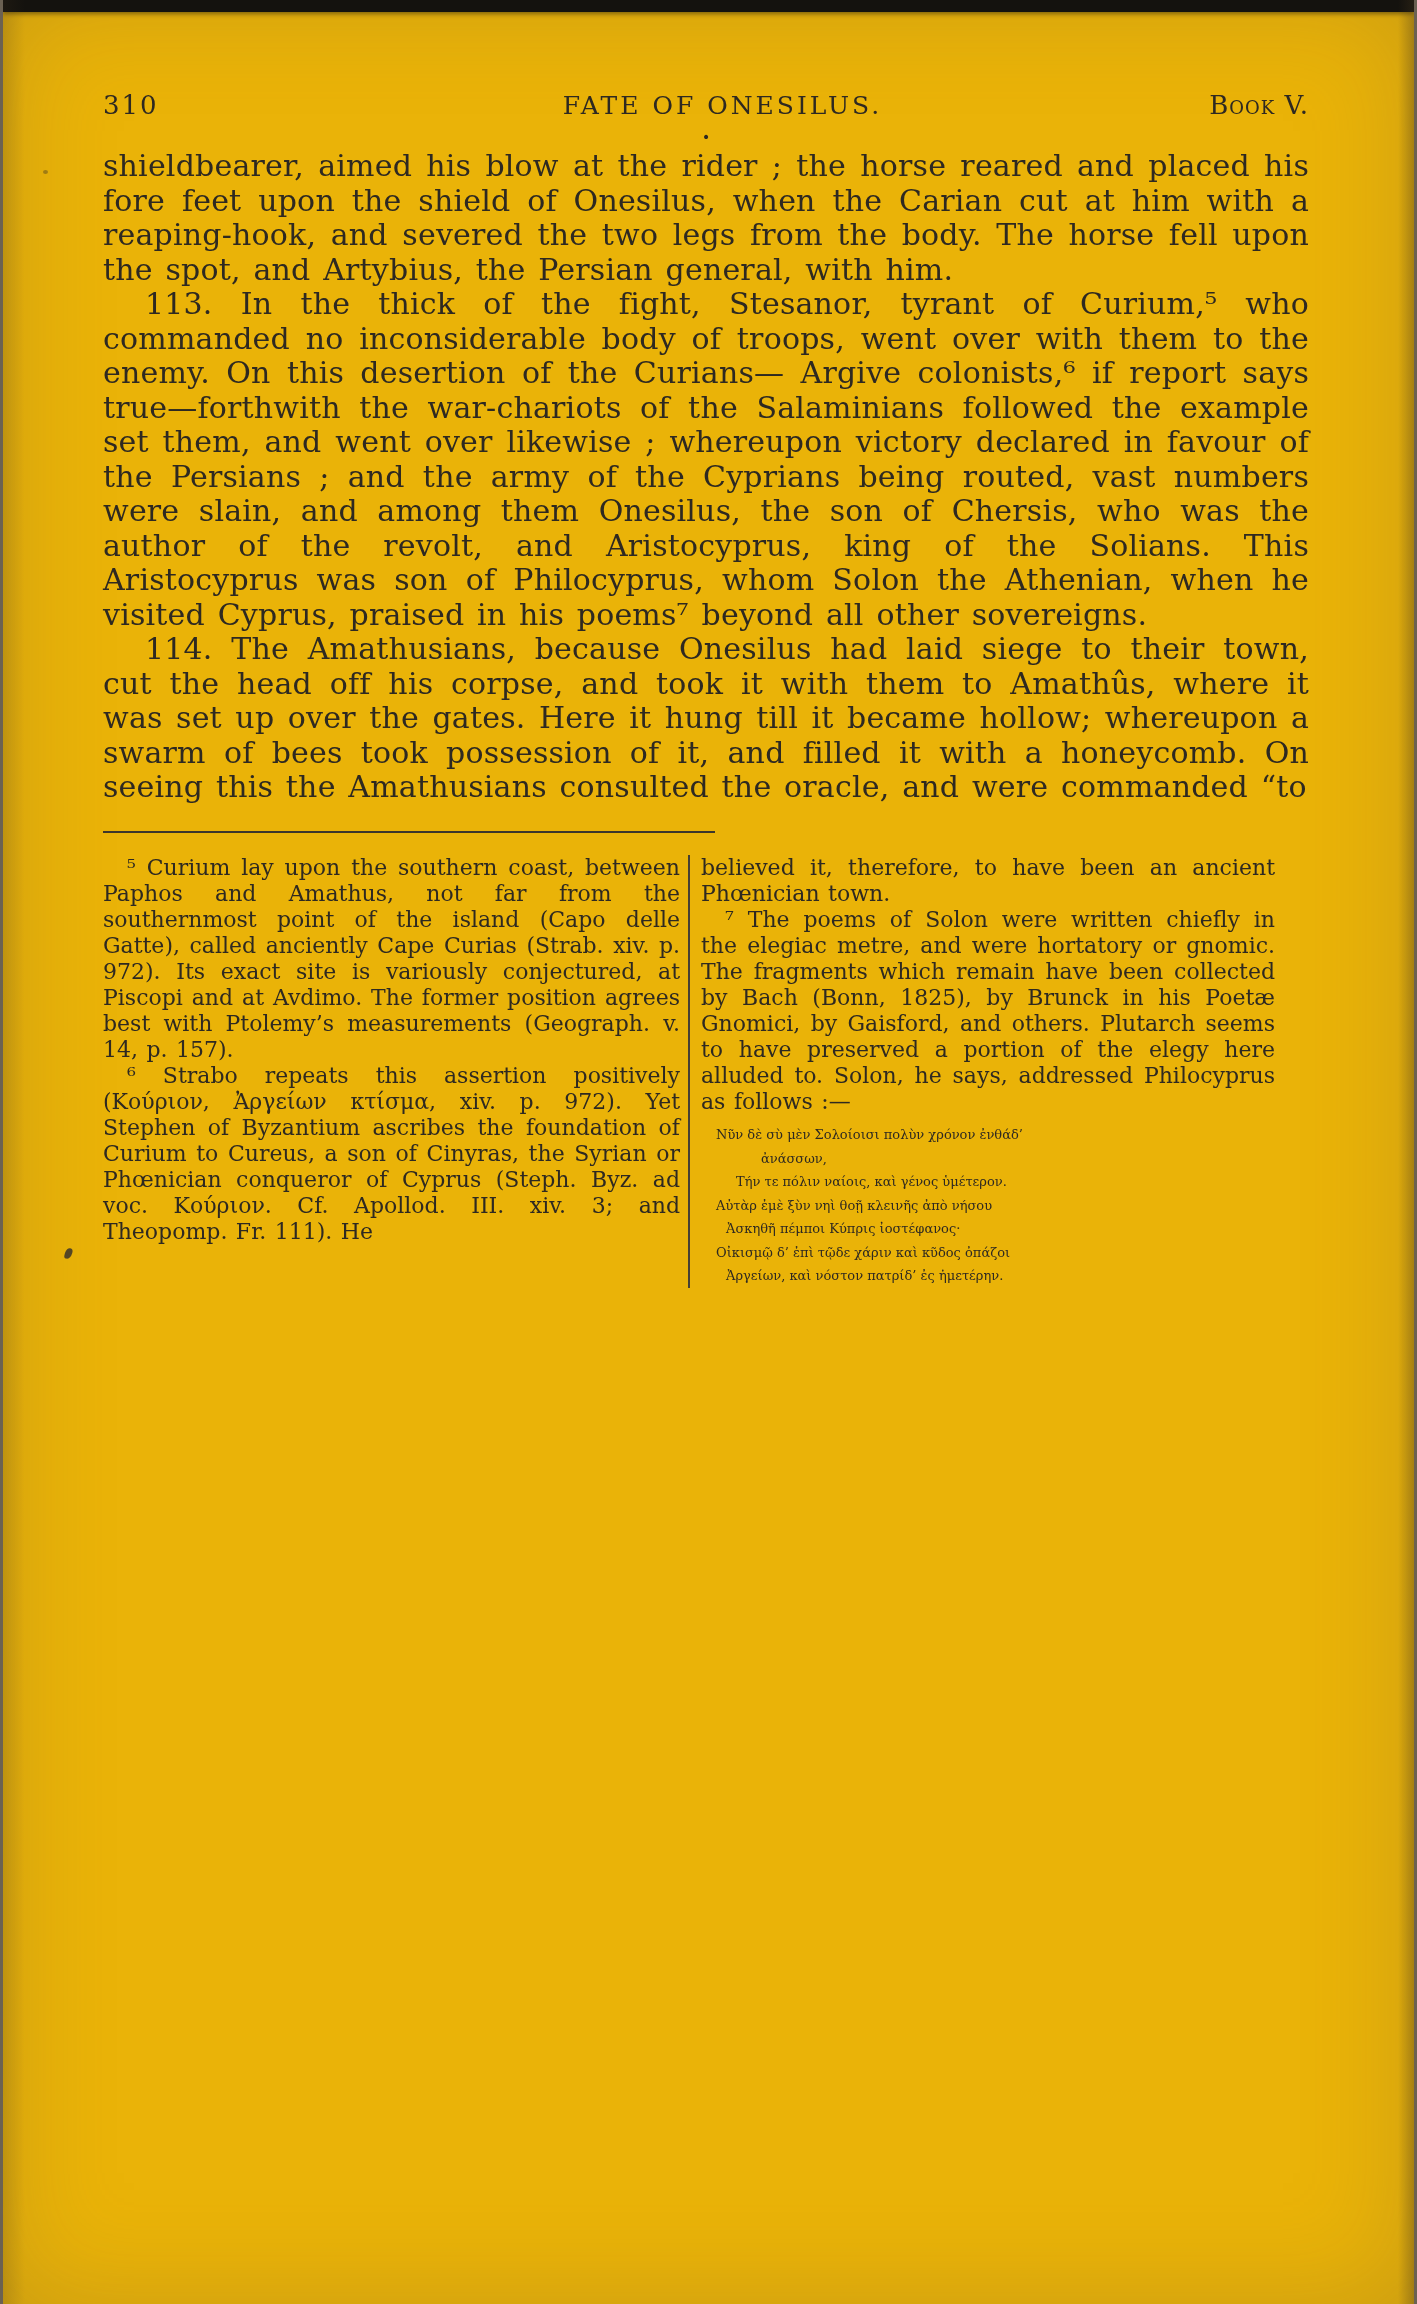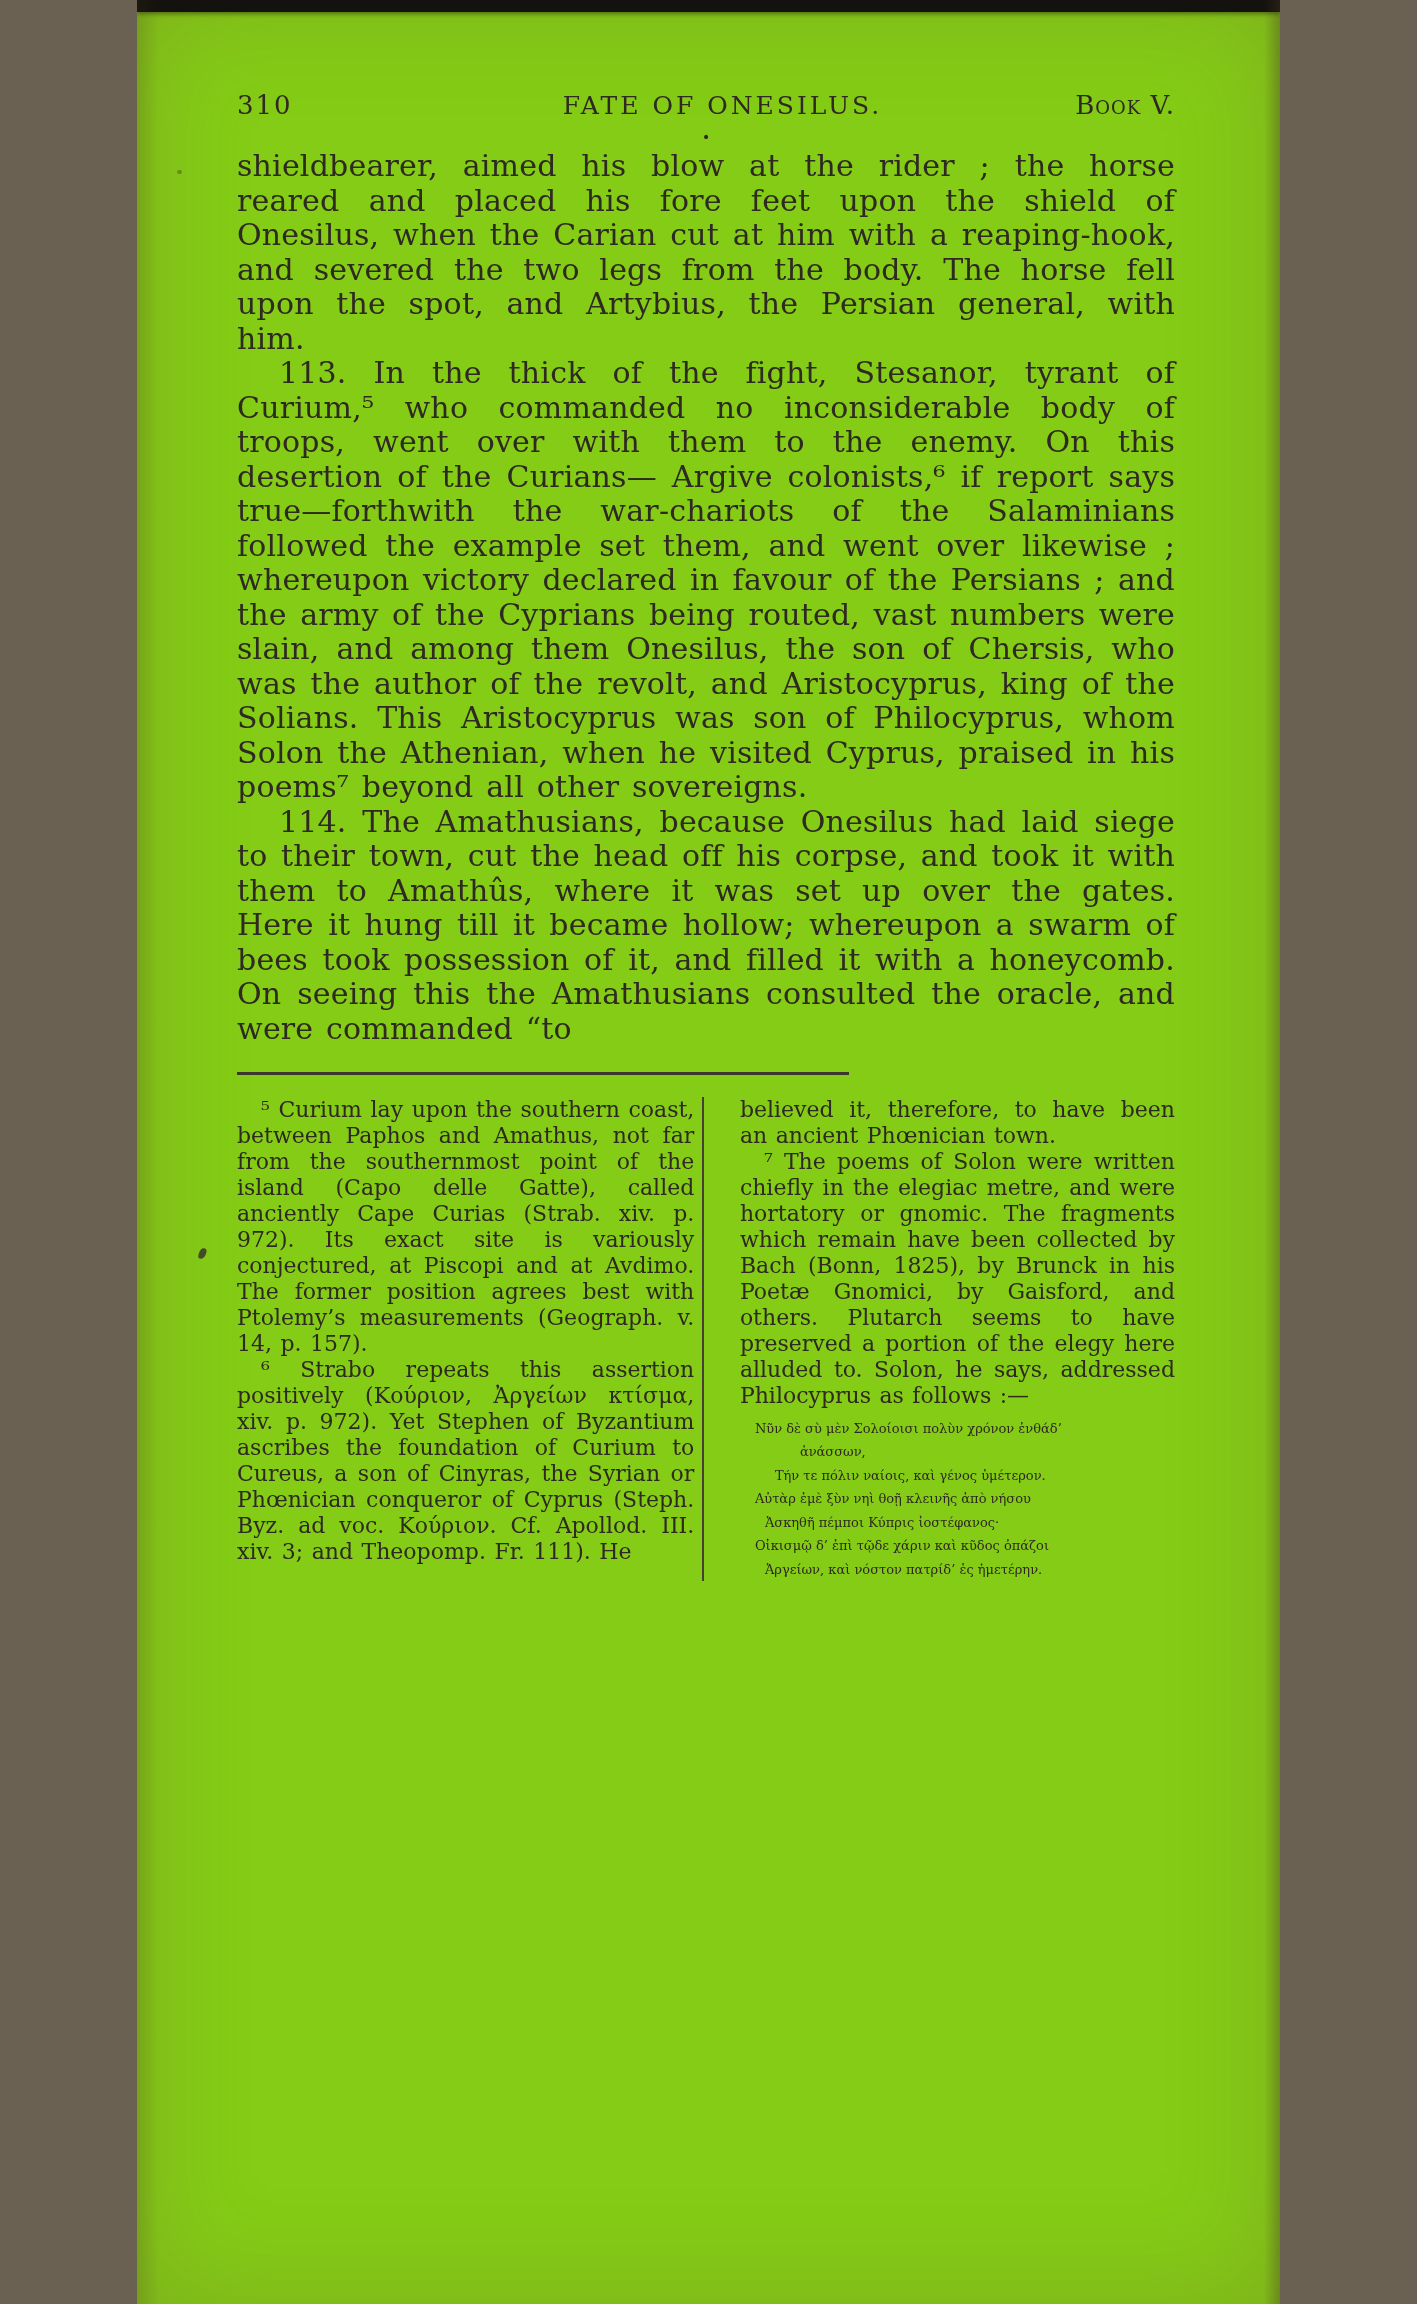--- a/index.html
+++ b/index.html
@@ -1,23 +1,23 @@
 <!DOCTYPE html>
 <html><head>
 <meta charset="utf-8">
 <style>
   * { margin: 0; padding: 0; box-sizing: border-box; }
   html, body { background: #6b6152; }
 
   .page {
     position: relative;
-    width: 1143px;
+    width: 1411px;
     height: 2304px;
     margin: 0 auto;
-    background: #84cc16;
+    background: #eab308;
     box-shadow: inset 0 0 110px rgba(110, 92, 52, 0.28);
     color: #2e2921;
     font-family: "DejaVu Serif", "Liberation Serif", serif;
     overflow: hidden;
   }
 
   .scan-strip-top {
     position: absolute;
     top: 0; left: 0;
     width: 100%; height: 12px;
@@ -82,21 +82,21 @@
 
   .footnotes {
     display: flex;
     font-size: 22px;
     line-height: 26px;
     text-align: justify;
     word-spacing: 1.5px;
   }
   .fn-col { width: 585px; }
   .fn-left  { padding-right: 8px; }
-  .fn-right { padding-left: 36px; }
+  .fn-right { padding-left: 11px; }
   .fn-divider { width: 2px; background: #464034; align-self: stretch; }
   .fn { text-indent: 24px; margin: 0; }
   .fn.no-indent { text-indent: 0; }
 
   .greek {
     margin-top: 8px;
     font-size: 13px;
     line-height: 23.5px;
     text-align: left;
     word-spacing: normal;

